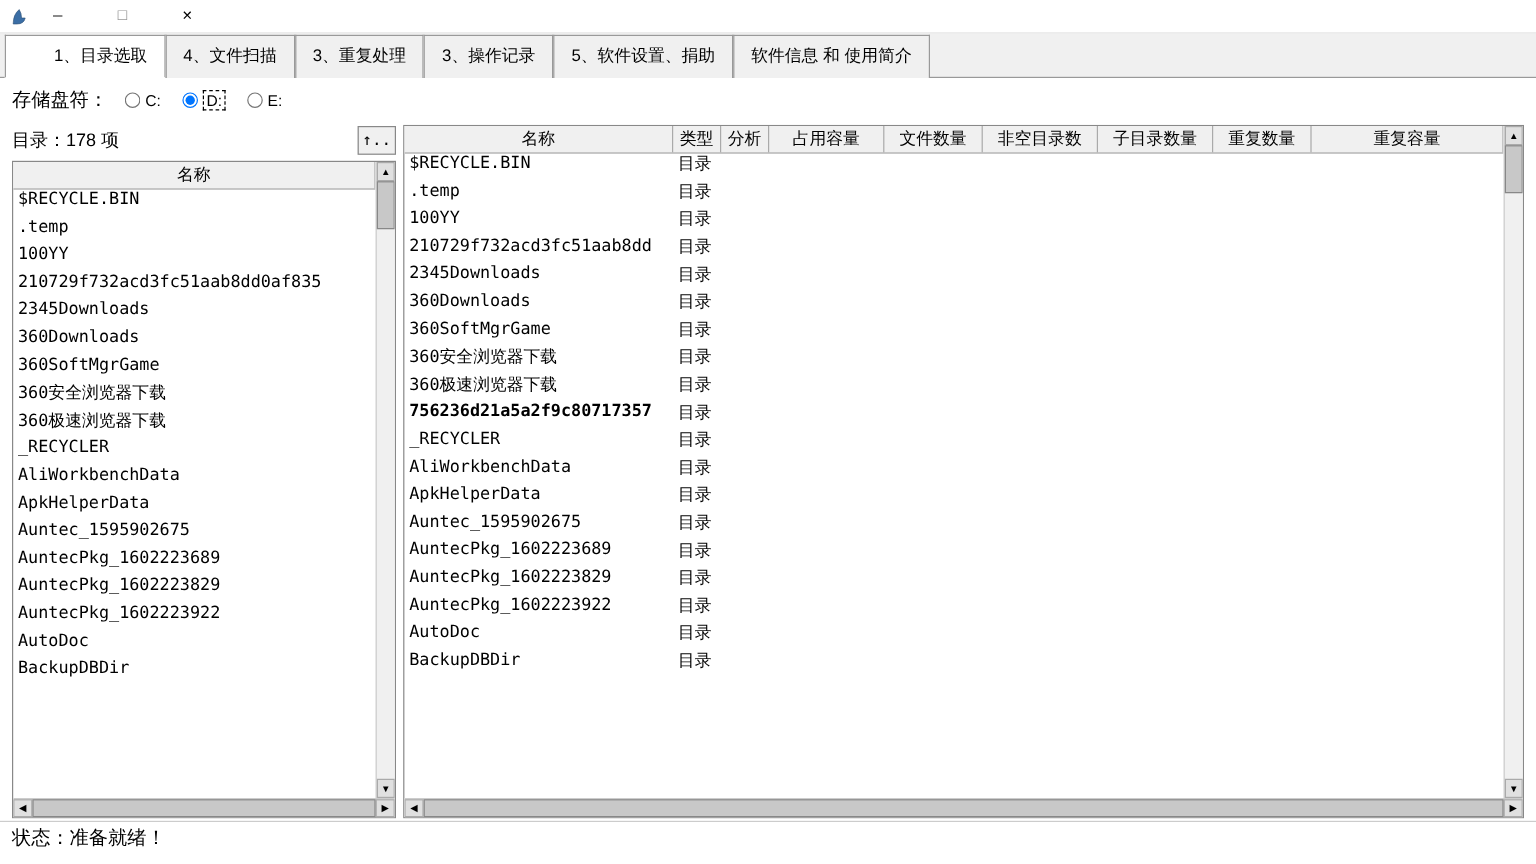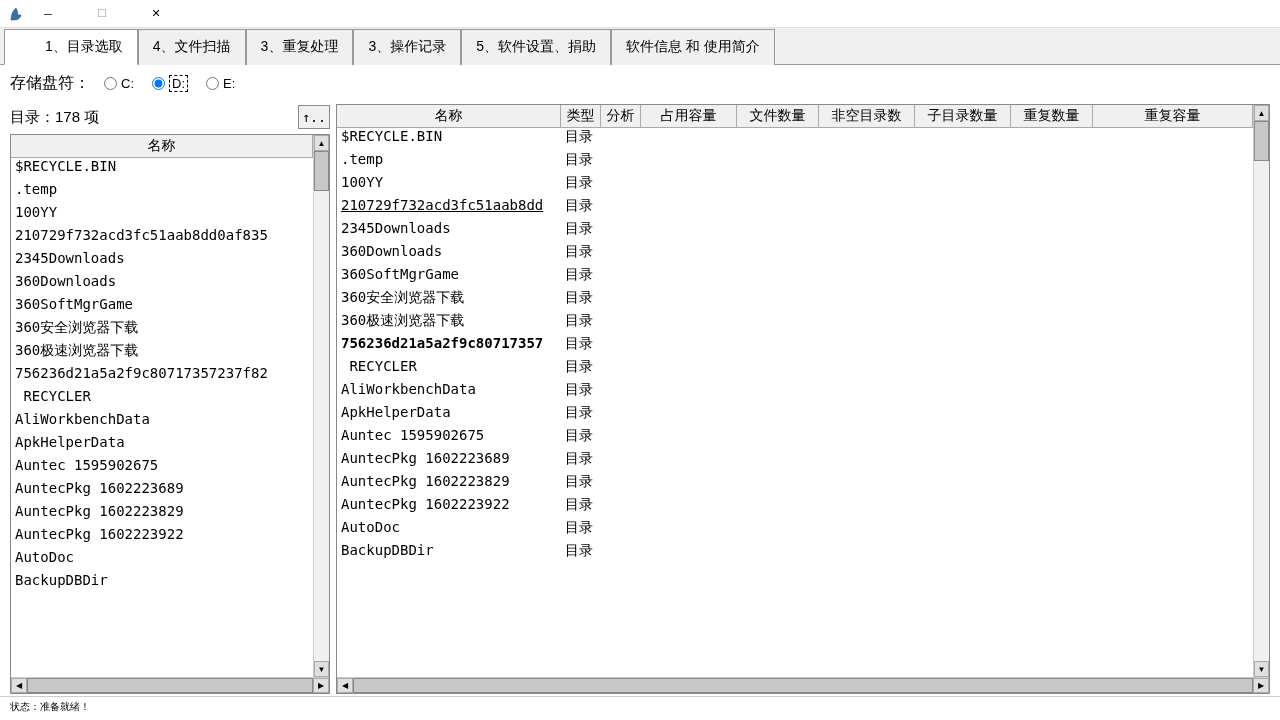--- a/index.html
+++ b/index.html
@@ -39,21 +39,21 @@
 .grow { display: flex; height: 23px; align-items: flex-start; }
 .gc { padding: 0 4px; overflow: hidden; white-space: nowrap; }
 .vsb { width: 16px; background: #f0f0f0; border-left: 1px solid #ccc; display: flex; flex-direction: column; }
 .vsb .arr { height: 16px; background: #e0e0e0; border: 1px solid #aaa; display: flex; align-items: center; justify-content: center; font-size: 8px; cursor: pointer; }
 .vsb .track { flex: 1; position: relative; }
 .vsb .thumb { position: absolute; left: 0; right: 0; top: 0; height: 40px; background: #c8c8c8; border: 1px solid #888; }
 .hsb { height: 16px; background: #f0f0f0; border-top: 1px solid #ccc; display: flex; }
 .hsb .arr { width: 16px; background: #e0e0e0; border: 1px solid #aaa; display: flex; align-items: center; justify-content: center; font-size: 8px; cursor: pointer; }
 .hsb .track { flex: 1; position: relative; }
 .hsb .thumb { position: absolute; top: 0; bottom: 0; left: 0; width: 100%; background: #c8c8c8; border: 1px solid #888; }
-.statusbar { height: 24px; border-top: 1px solid #ccc; padding: 3px 10px; font-size: 10px; background: #fff; }
+.statusbar { height: 36px; border-top: 1px solid #ccc; padding: 3px 10px; font-size: 16px; background: #fff; }
 </style>
 </head>
 <body>
 
 <div class="titlebar">
   <span class="icon">
     <svg width="16" height="16" viewBox="0 0 16 16">
         <path d="M3 14 Q3 6 8 2 Q10 5 10 9 L13 9 Q12 14 6 14 Z" fill="#3b6ea5" stroke="#2a4d73" stroke-width="0.5"></path>
       </svg>
   </span>
@@ -127,23 +127,20 @@
                 <div class="grow">
                   <div class="gc" style="flex: 1 1 0%;">360SoftMgrGame</div>
                 </div>
                 <div class="grow">
                   <div class="gc" style="flex: 1 1 0%;">360安全浏览器下载</div>
                 </div>
                 <div class="grow">
                   <div class="gc" style="flex: 1 1 0%;">360极速浏览器下载</div>
                 </div>
                 <div class="grow">
-                  <div class="gc" style="flex: 1 1 0%;">756236d21a5a2f9c80717357237f82</div>
-                </div>
-                <div class="grow">
                   <div class="gc" style="flex: 1 1 0%;">_RECYCLER</div>
                 </div>
                 <div class="grow">
                   <div class="gc" style="flex: 1 1 0%;">AliWorkbenchData</div>
                 </div>
                 <div class="grow">
                   <div class="gc" style="flex: 1 1 0%;">ApkHelperData</div>
                 </div>
                 <div class="grow">
                   <div class="gc" style="flex: 1 1 0%;">Auntec_1595902675</div>
@@ -205,21 +202,21 @@
                 </div>
                 <div class="grow">
                   <div class="gc" style="width: 224px;">.temp</div>
                   <div class="gc" style="width: 40px;">目录</div>
                 </div>
                 <div class="grow">
                   <div class="gc" style="width: 224px;">100YY</div>
                   <div class="gc" style="width: 40px;">目录</div>
                 </div>
                 <div class="grow">
-                  <div class="gc" style="width: 224px; text-decoration: underline;">210729f732acd3fc51aab8dd</div>
+                  <div class="gc" style="width: 224px;">210729f732acd3fc51aab8dd</div>
                   <div class="gc" style="width: 40px;">目录</div>
                 </div>
                 <div class="grow">
                   <div class="gc" style="width: 224px;">2345Downloads</div>
                   <div class="gc" style="width: 40px;">目录</div>
                 </div>
                 <div class="grow">
                   <div class="gc" style="width: 224px;">360Downloads</div>
                   <div class="gc" style="width: 40px;">目录</div>
                 </div>

